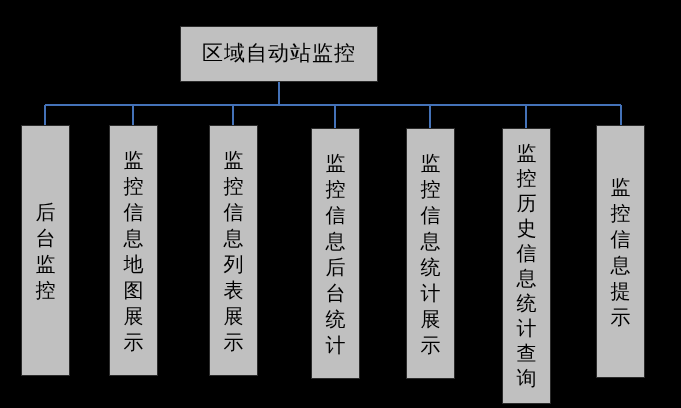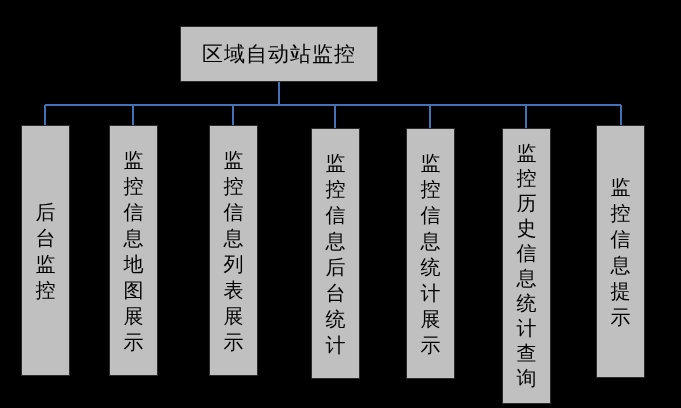--- a/index.html
+++ b/index.html
@@ -6,21 +6,21 @@
     margin: 0;
     padding: 0;
     background: #000000;
   }
   #canvas {
     position: relative;
     width: 676px;
     height: 408px;
     background: #000000;
     overflow: hidden;
-    font-family: Liberation Sans, sans-serif;
+    font-family: Liberation Serif, serif;
   }
 
   
   .connector {
     position: absolute;
     background: #4472b8;
   }
   .conn-v { width: 2px; }
   .conn-h { height: 2px; }
 

